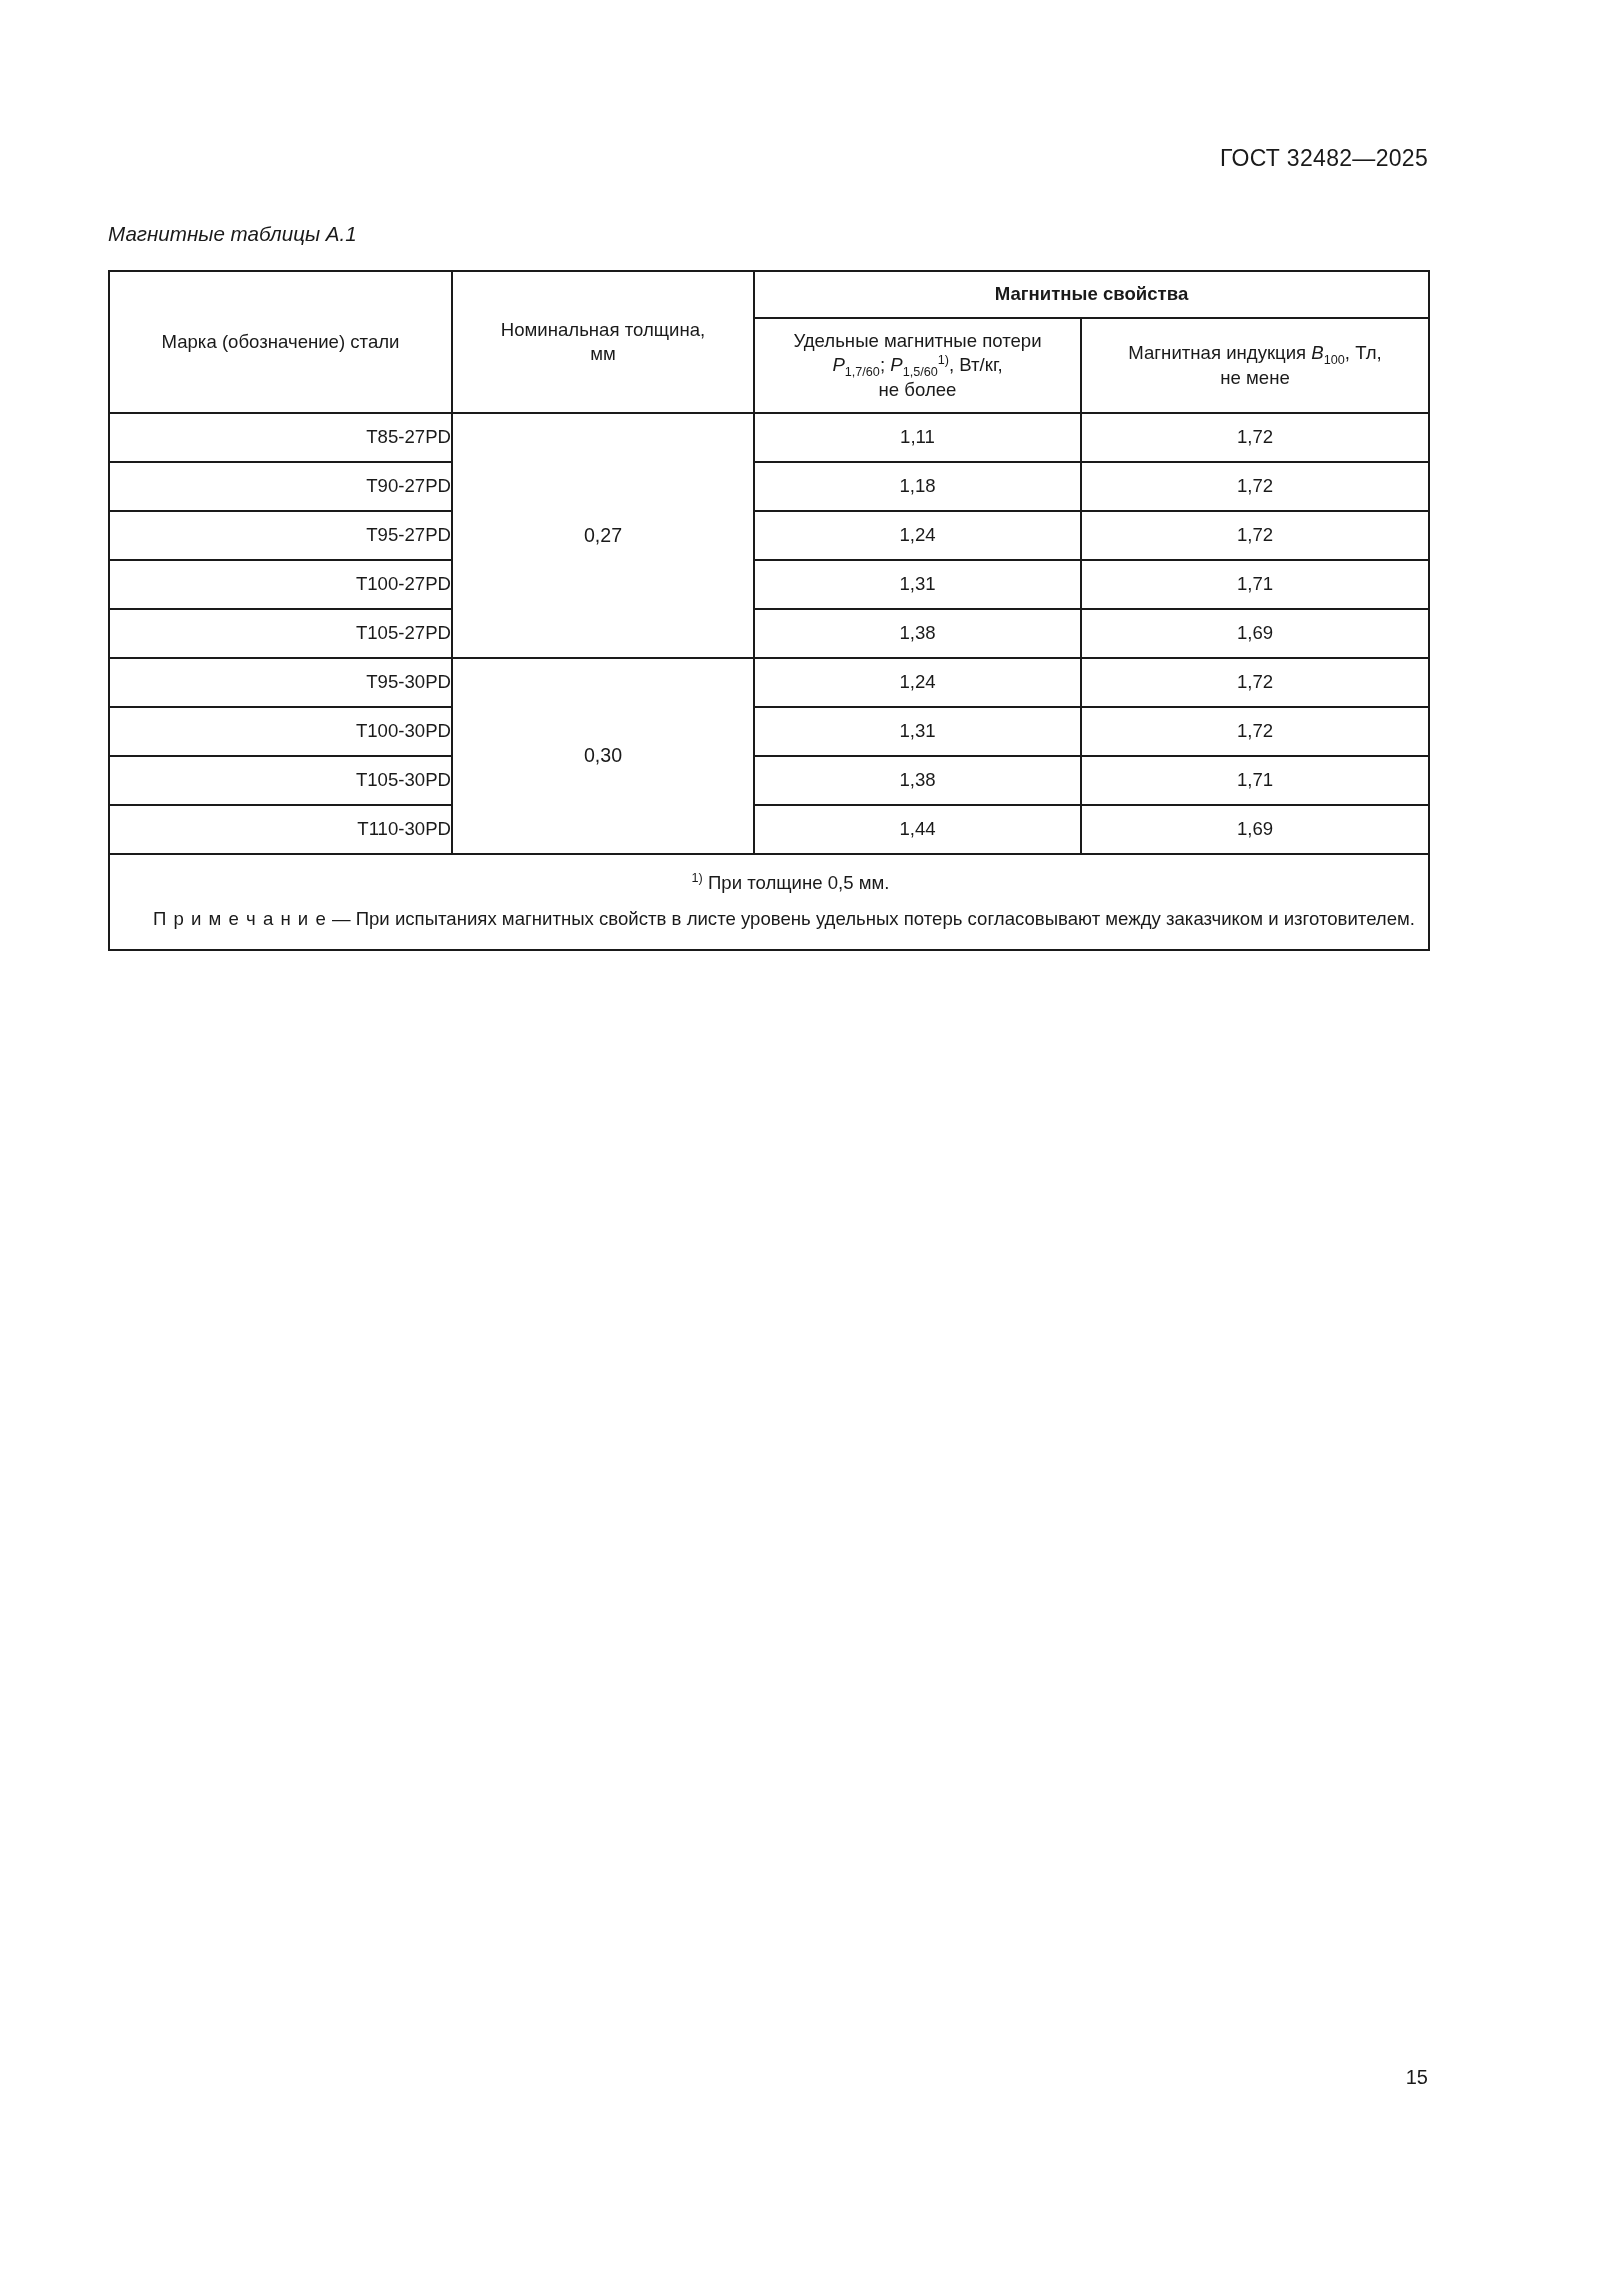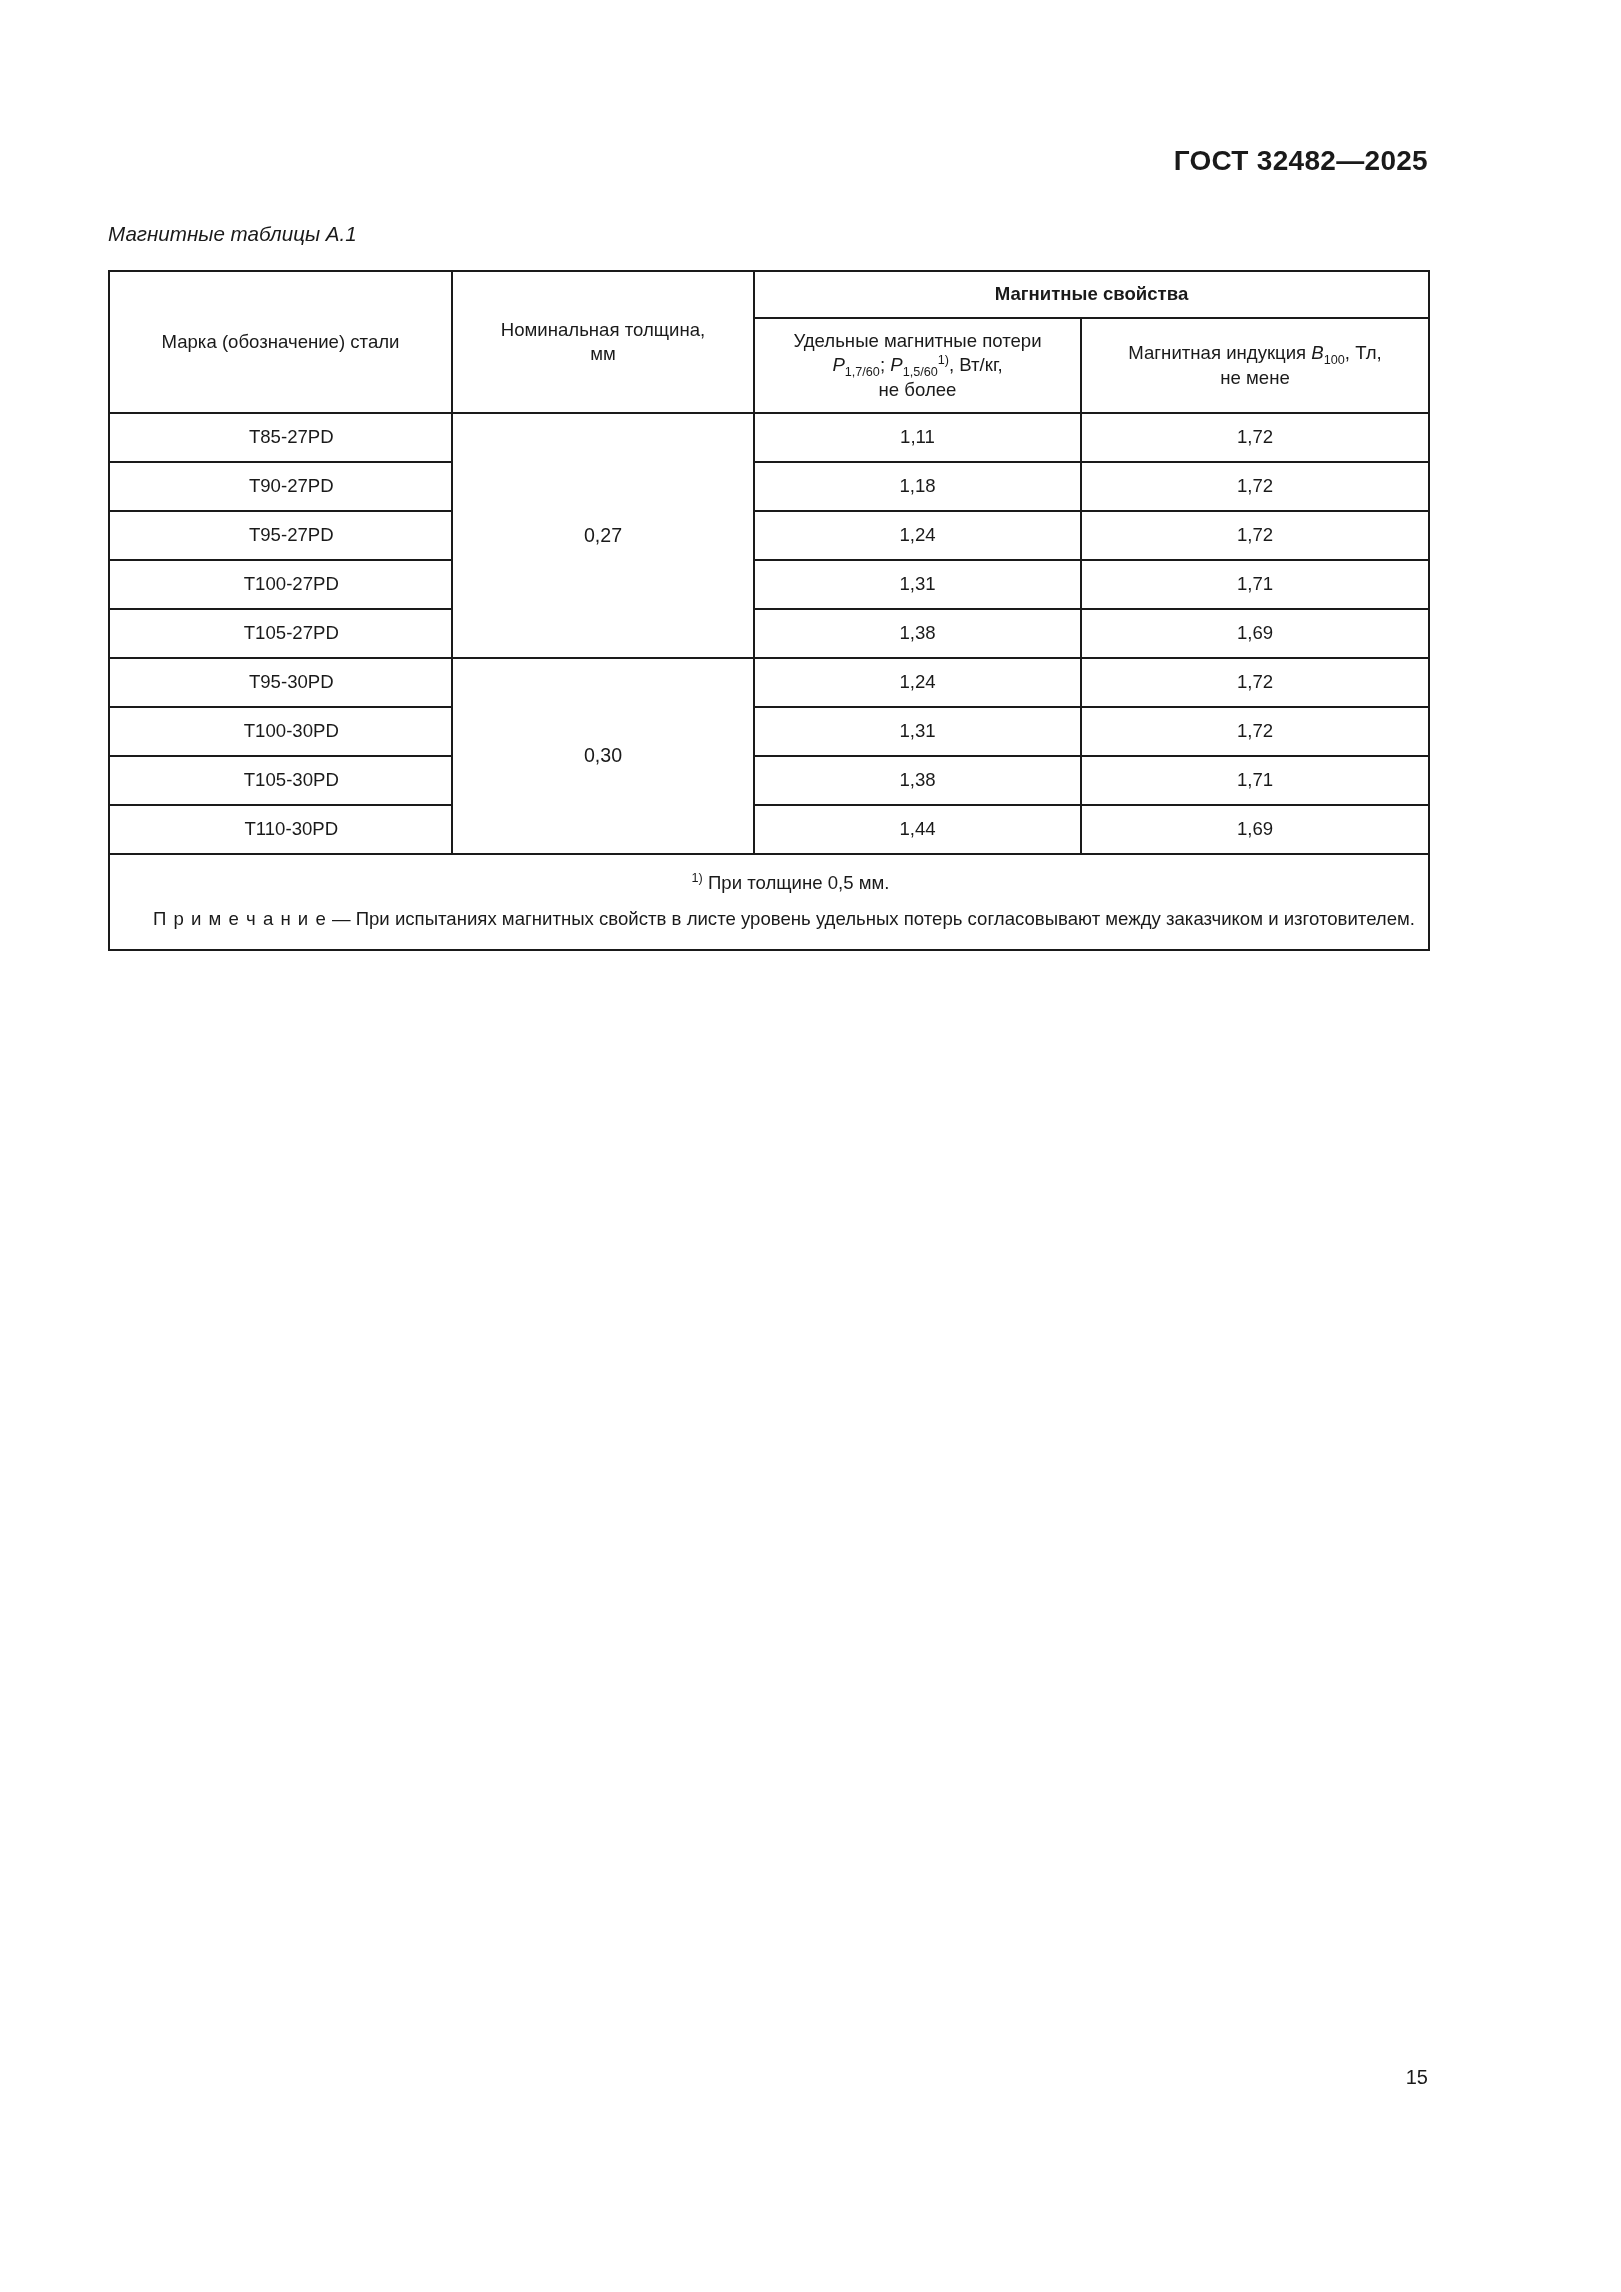--- a/index.html
+++ b/index.html
@@ -9,22 +9,22 @@
     height: 2293px;
     background: #ffffff;
     font-family: "Liberation Sans", sans-serif;
     color: #1a1a1a;
     overflow: hidden;
   }
   .doc-header {
     position: absolute;
     top: 145px;
     right: 193px;
-    font-size: 28px;
-    font-weight: bold;
+    font-size: 23px;
+    font-weight: normal;
     letter-spacing: 0.3px;
   }
   .table-caption {
     position: absolute;
     top: 222px;
     left: 108px;
     font-size: 20.6px;
     font-style: italic;
   }
   table.props {
@@ -42,21 +42,21 @@
     vertical-align: middle;
     padding: 0;
     font-size: 18.6px;
     line-height: 1.3;
   }
   td.group-hdr { height: 45px; border-bottom: 2.9px solid #1a1a1a; font-weight: bold; }
   td.sub-hdr { height: 93px; }
   td.rowspan-hdr { }
   tbody td { height: 47px; font-size: 19.6px; }
   tbody td.grade-cell {
-    text-align: center;
+    text-align: right;
     padding-left: 21.6px;
   }
   tbody td.thickness-cell { font-size: 19.6px; }
   td sub { font-size: 68%; line-height: 0; }
   td sup { font-size: 68%; line-height: 0; }
   .it { font-style: italic; }
   tfoot td {
     border-top: 2.9px solid #1a1a1a;
     text-align: left;
     vertical-align: top;

